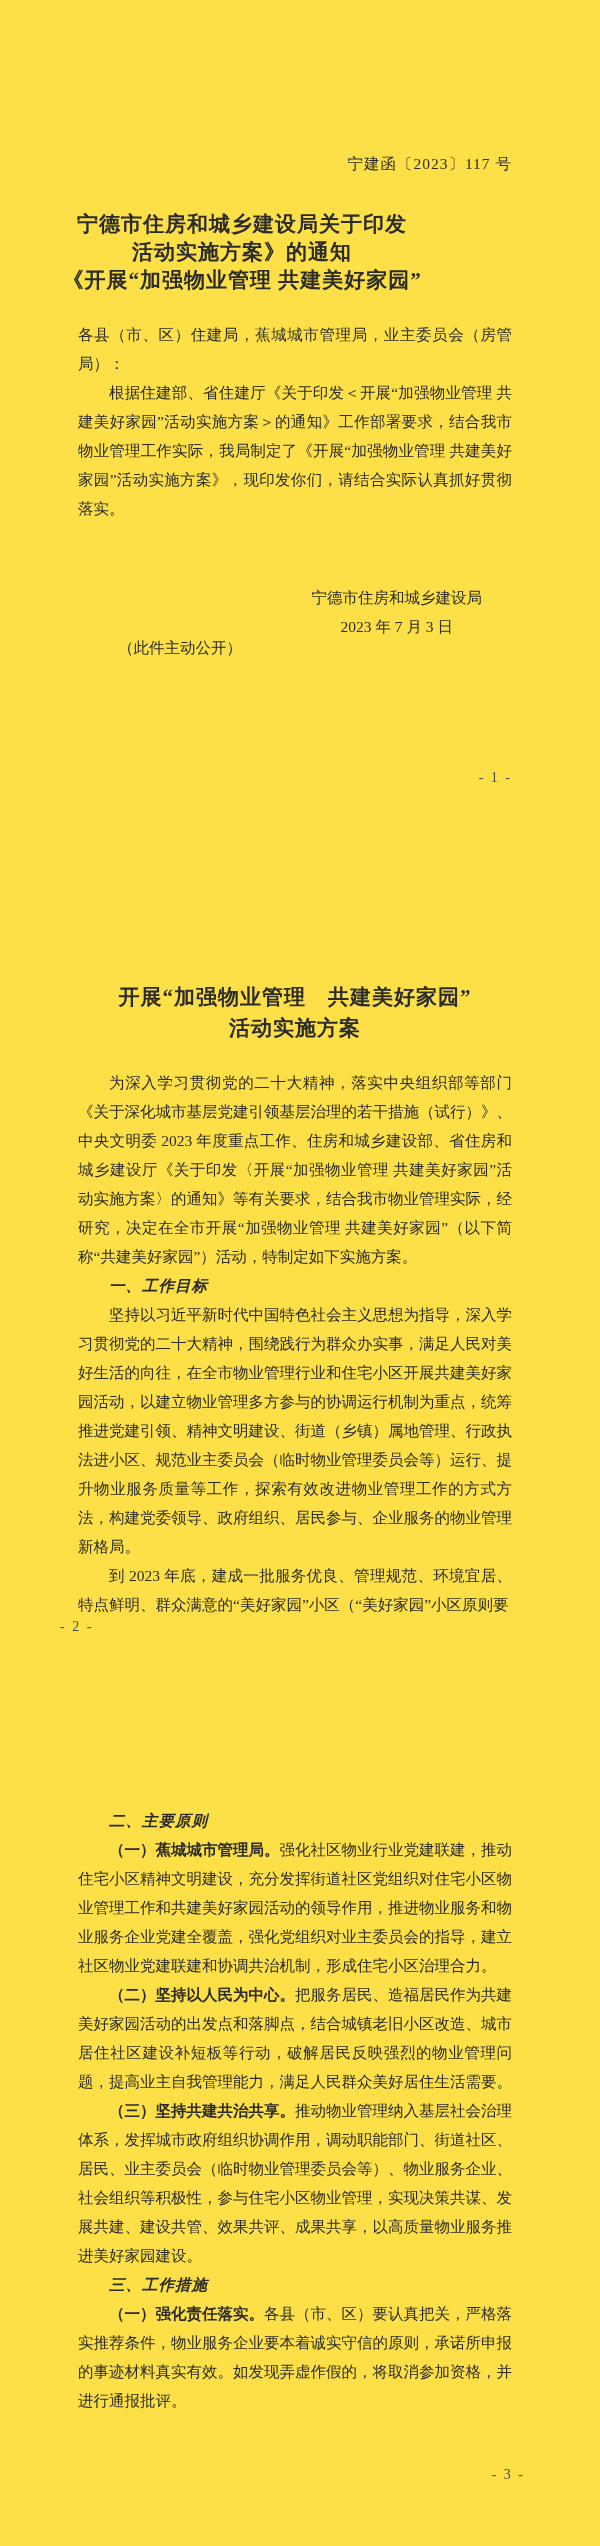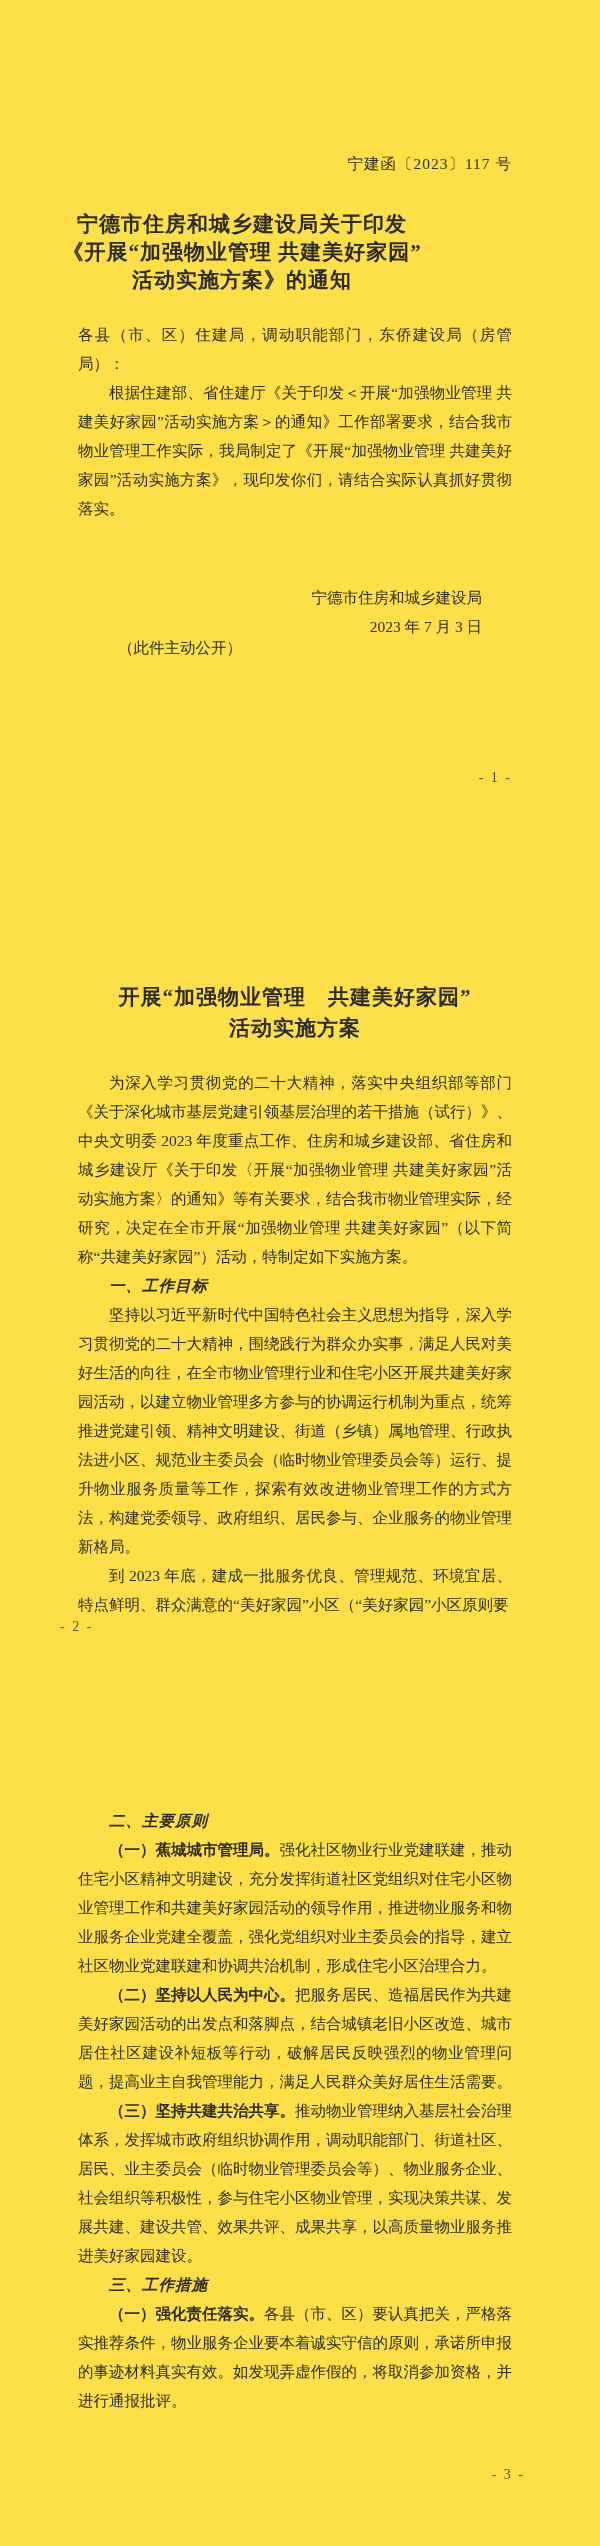--- a/index.html
+++ b/index.html
@@ -31,20 +31,21 @@
     top: 210px; left: 0; width: 484px;
     text-align: center;
     font-size: 21px;
     font-weight: bold;
     line-height: 28px;
     letter-spacing: 1px;
   }
   .sign-wrap { top: 583px; text-align: right; }
   .sign-inner {
     display: inline-block;
+    text-align: center;
     margin-right: 30px;
     font-size: 15.5px;
     line-height: 29px;
   }
   .disclosure {
     top: 638px;
     padding-left: 40px;
     font-size: 15.5px;
   }
   .page-num {
@@ -76,26 +77,26 @@
 </style>
 </head>
 <body>
 
 <div class="page-stack">
 
   <div class="abs content doc-number">宁建函〔2023〕117 号</div>
 
   <div class="abs doc-title">
     <div>宁德市住房和城乡建设局关于印发</div>
+    <div>活动实施方案》的通知</div>
     <div>《开展“加强物业管理 共建美好家园”</div>
-    <div>活动实施方案》的通知</div>
   </div>
 
   <div class="abs content body-text" style="top:320px;">
-    <p>各县（市、区）住建局，调动职能部门，东侨建设局（房管局）：</p>
+    <p>各县（市、区）住建局，蕉城城市管理局，业主委员会（房管局）：</p>
     <p class="indent">根据住建部、省住建厅《关于印发＜开展“加强物业管理 共建美好家园”活动实施方案＞的通知》工作部署要求，结合我市物业管理工作实际，我局制定了《开展“加强物业管理 共建美好家园”活动实施方案》，现印发你们，请结合实际认真抓好贯彻落实。</p>
   </div>
 
   <div class="abs content sign-wrap">
     <div class="sign-inner">
       <div>宁德市住房和城乡建设局</div>
       <div>2023 年 7 月 3 日</div>
     </div>
   </div>
 

